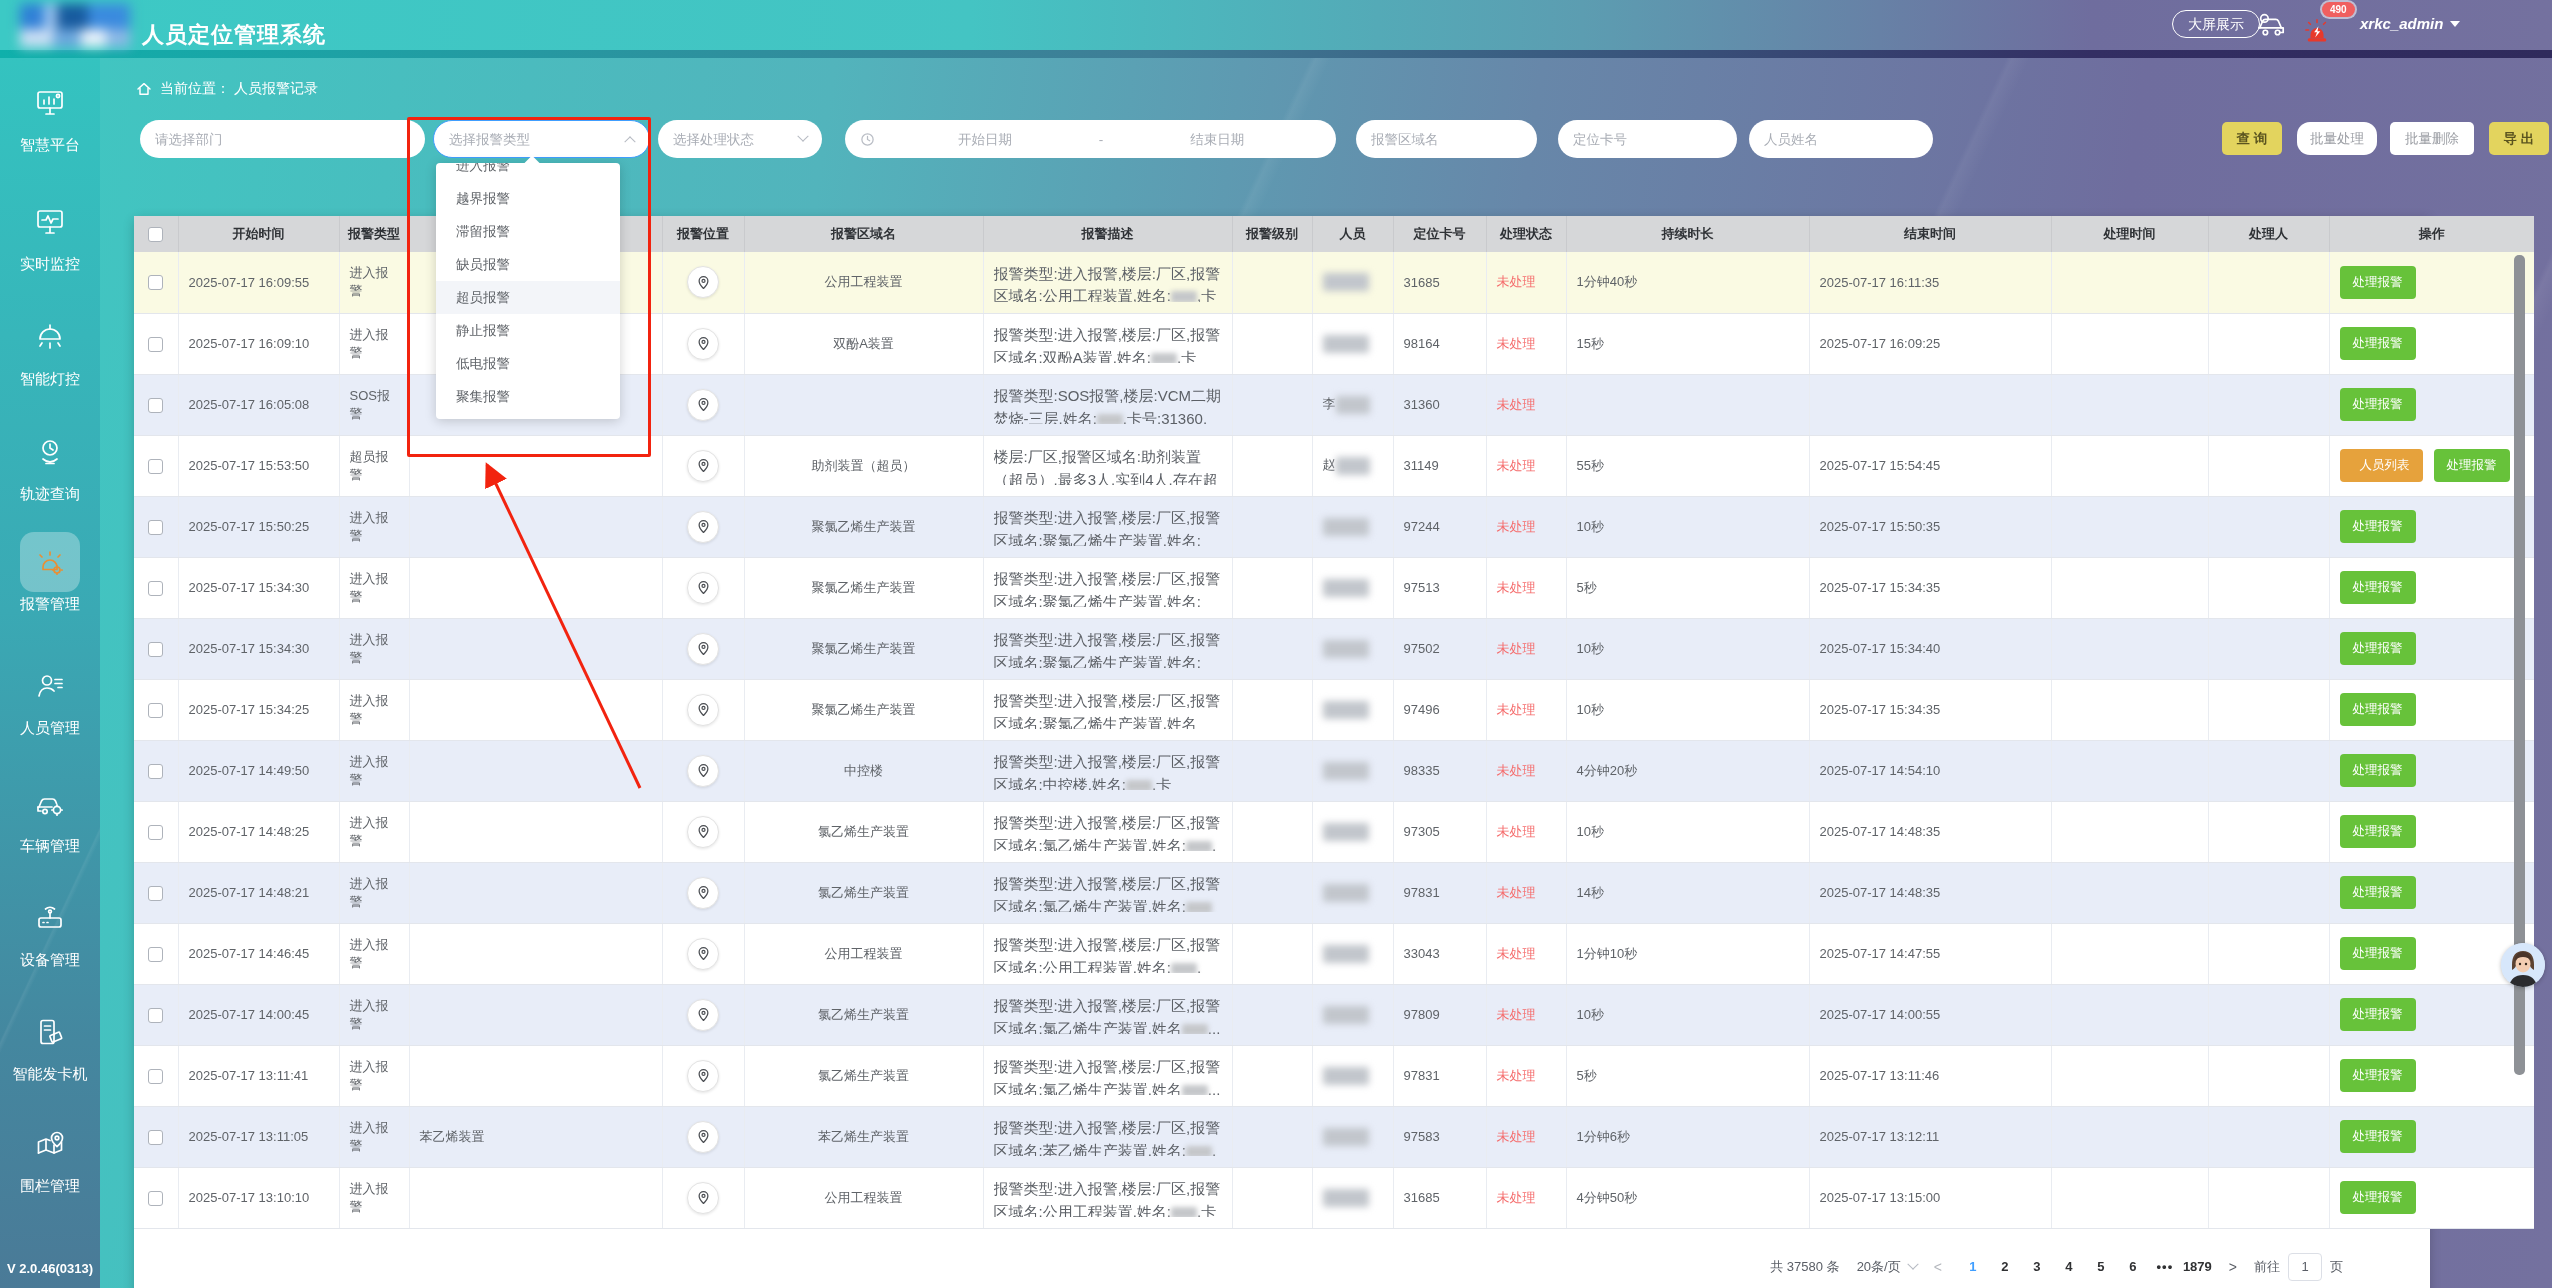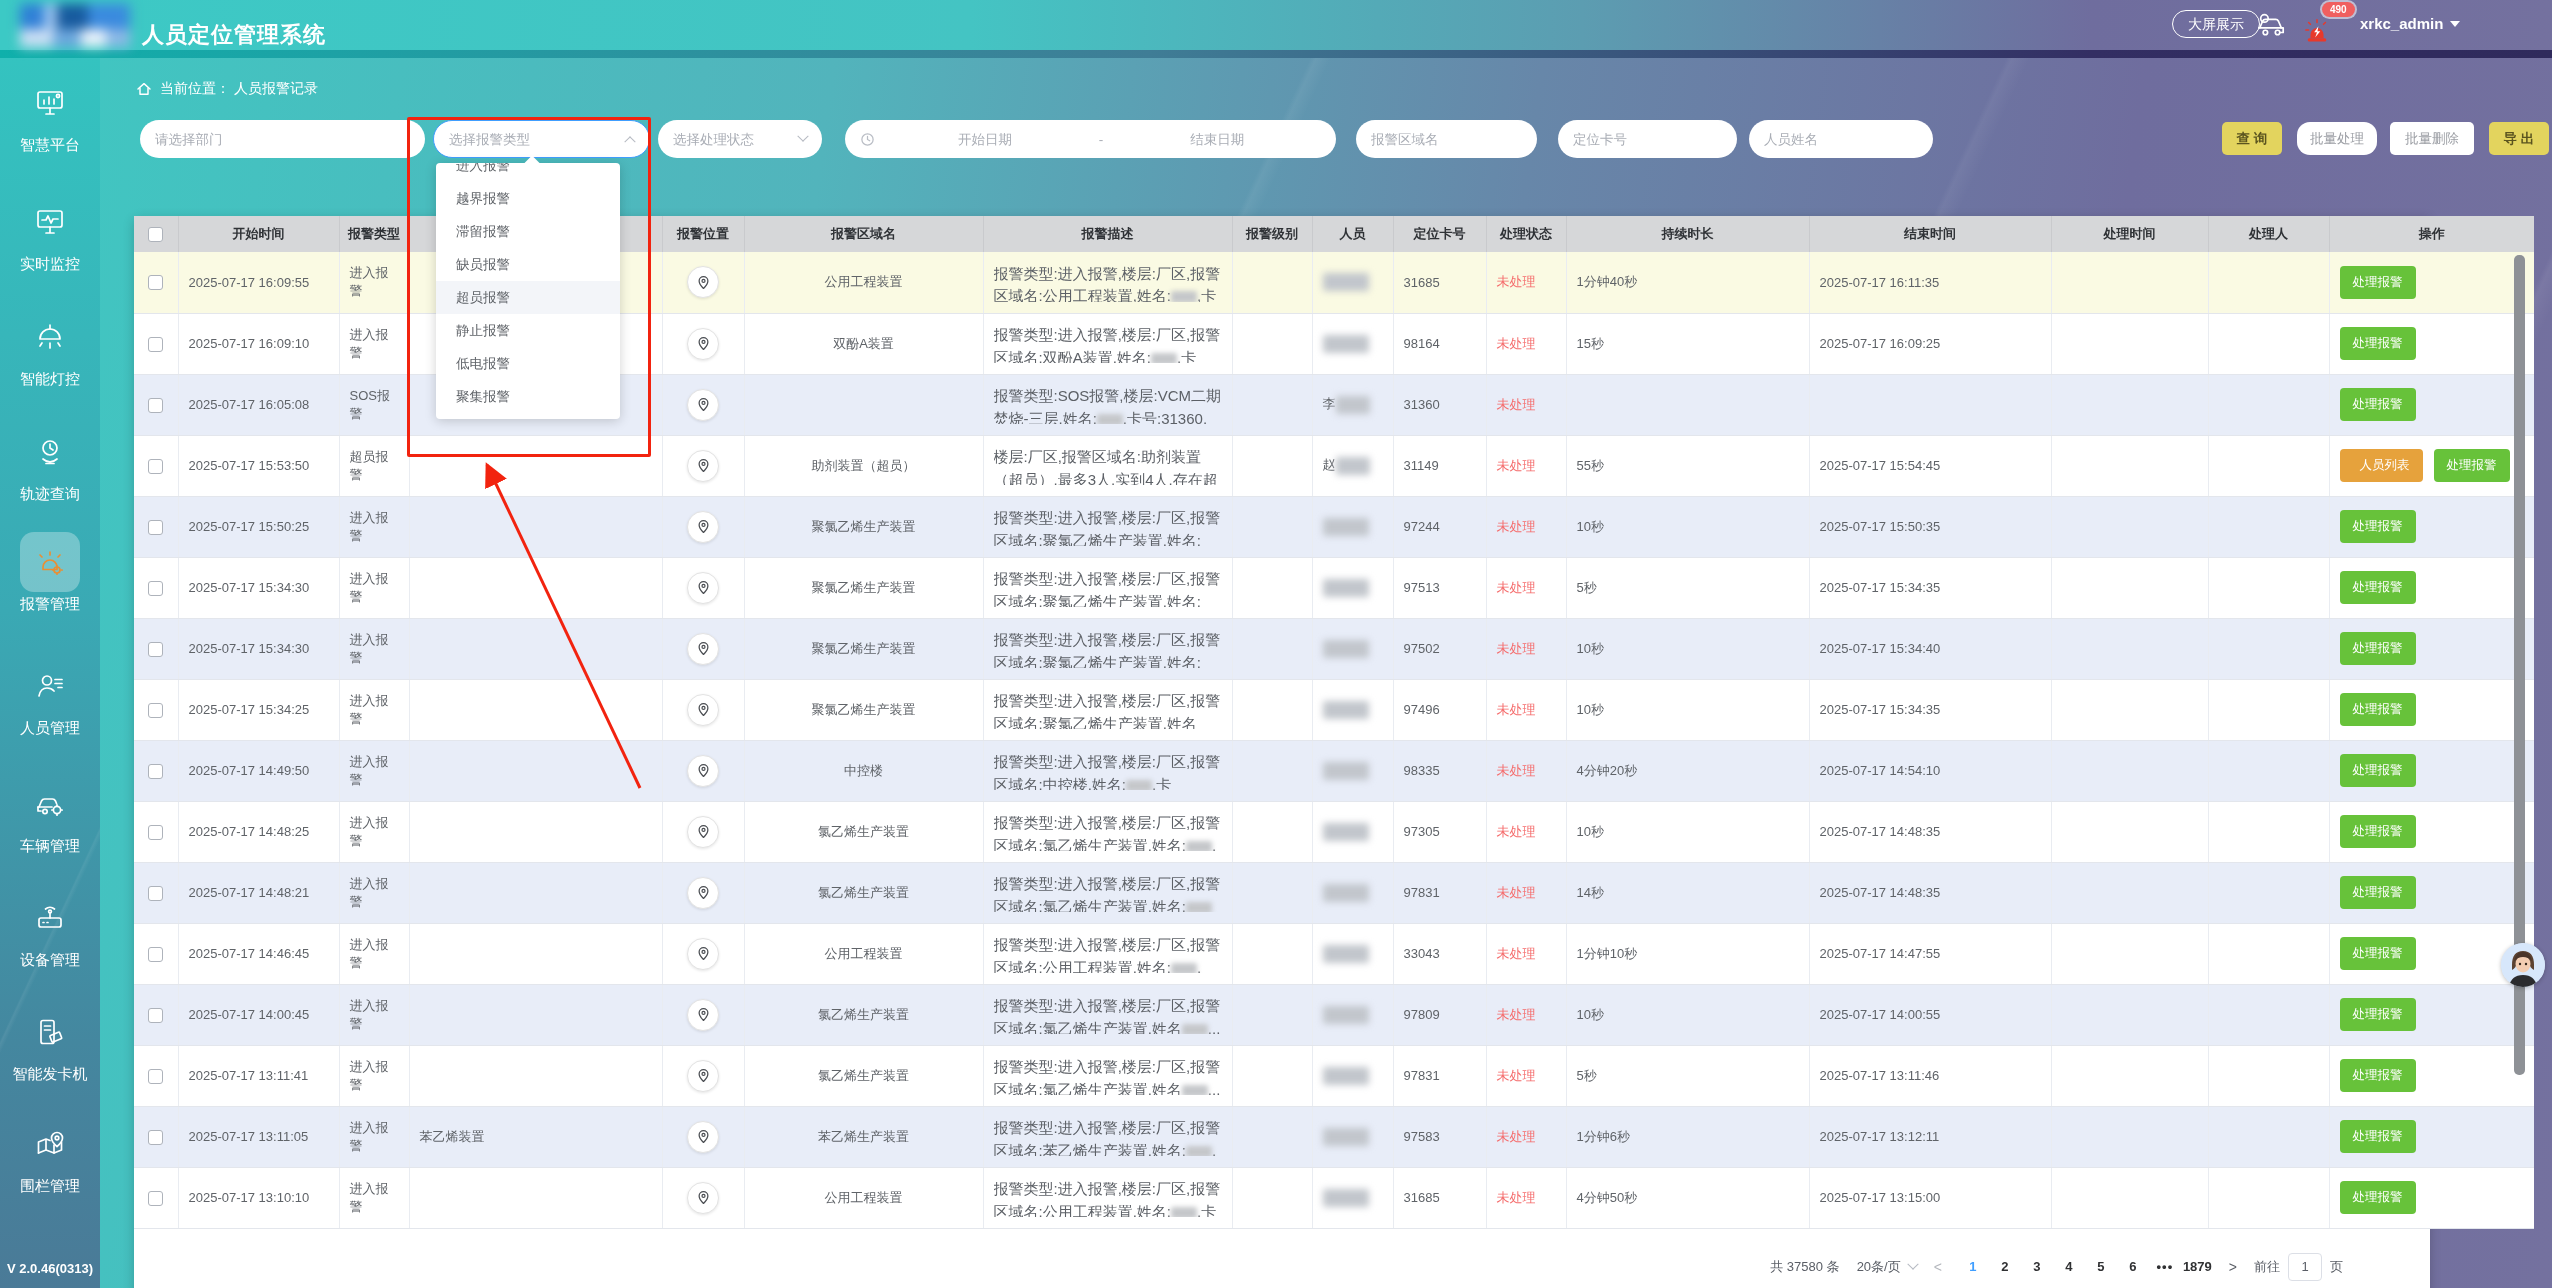--- a/index.html
+++ b/index.html
@@ -16,21 +16,21 @@
   .logo-blur .r1{height:25px;background:linear-gradient(90deg,#2f7fd6 0 22%,#9cc4ef 22% 34%,#175a9e 34% 62%,#3a8ade 62% 100%);}
   .logo-blur .r2{height:18px;background:linear-gradient(90deg,#ccdef4 0 30%,#6ea7dd 30% 55%,#eaf1fa 55% 78%,#8db8e6 78%);}
   .app-title{position:absolute;left:142px;top:12px;color:#fff;font-size:22px;font-weight:bold;letter-spacing:1px;margin-top:8px;}
   .bigscreen-btn{position:absolute;left:2172px;top:10px;height:28px;line-height:26px;padding:0 15px;
     border:1px solid #fff;border-radius:14px;color:#fff;font-size:14px;cursor:pointer;}
   .hdr-ic{position:absolute;top:12px;}
   .car-ic{left:2256px;}
   .siren-ic{left:2302px;top:15px;}
   .alarm-badge{position:absolute;left:2322px;top:2px;background:#f05f5f;color:#fff;font-size:10px;font-weight:bold;
     padding:2px 8px;border-radius:10px;box-shadow:0 0 0 2px rgba(255,255,255,.55);}
-  .user-box{position:absolute;left:2360px;top:15px;color:#fff;font-size:15px;font-weight:bold;display:flex;align-items:center;gap:7px;cursor:pointer;}
+  .user-box{position:absolute;left:2360px;top:15px;color:#fff;font-size:15px;font-weight:bold;display:flex;align-items:center;gap:7px;cursor:pointer;font-style:italic;}
   .caret-down{width:0;height:0;border-left:5px solid transparent;border-right:5px solid transparent;border-top:6px solid #fff;}
   .hdr-band{position:absolute;left:0;top:50px;width:2552px;height:8px;z-index:29;
     background:linear-gradient(90deg,#0fb0ab 0%,#3f7d96 45%,#332e63 82%,#2f2a5c 100%);}
   
   .sidebar{position:absolute;left:0;top:58px;width:100px;bottom:0;z-index:20;
     background:linear-gradient(180deg,#34c3c0 0%,#3aa9b4 45%,#44879f 80%,#4a7a97 100%);}
   .sidebar::after{content:"";position:absolute;inset:0;pointer-events:none;
     background:linear-gradient(115deg,transparent 68%,rgba(255,255,255,.07) 68.3%,transparent 69%);}
   .side-item{position:absolute;left:0;width:100px;display:flex;flex-direction:column;align-items:center;cursor:pointer;}
   .icon-wrap{width:60px;height:60px;display:flex;align-items:center;justify-content:center;color:#fff;border-radius:14px;}

